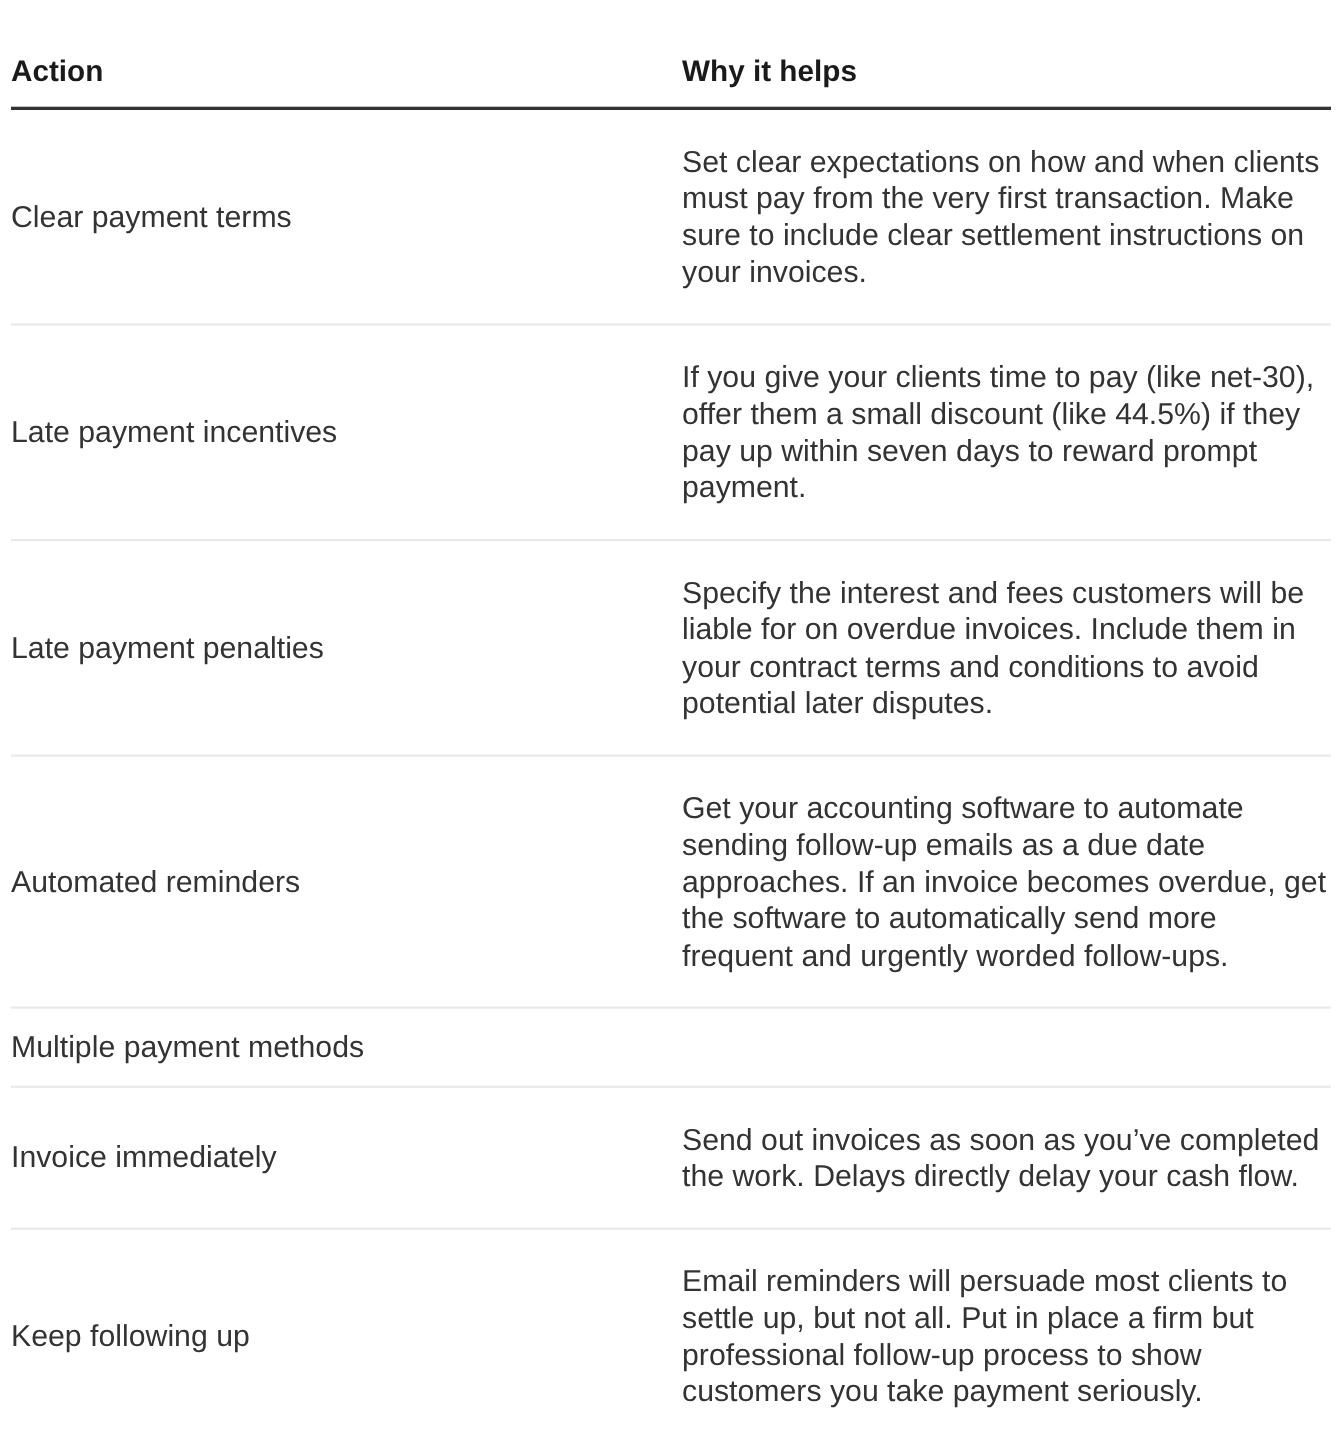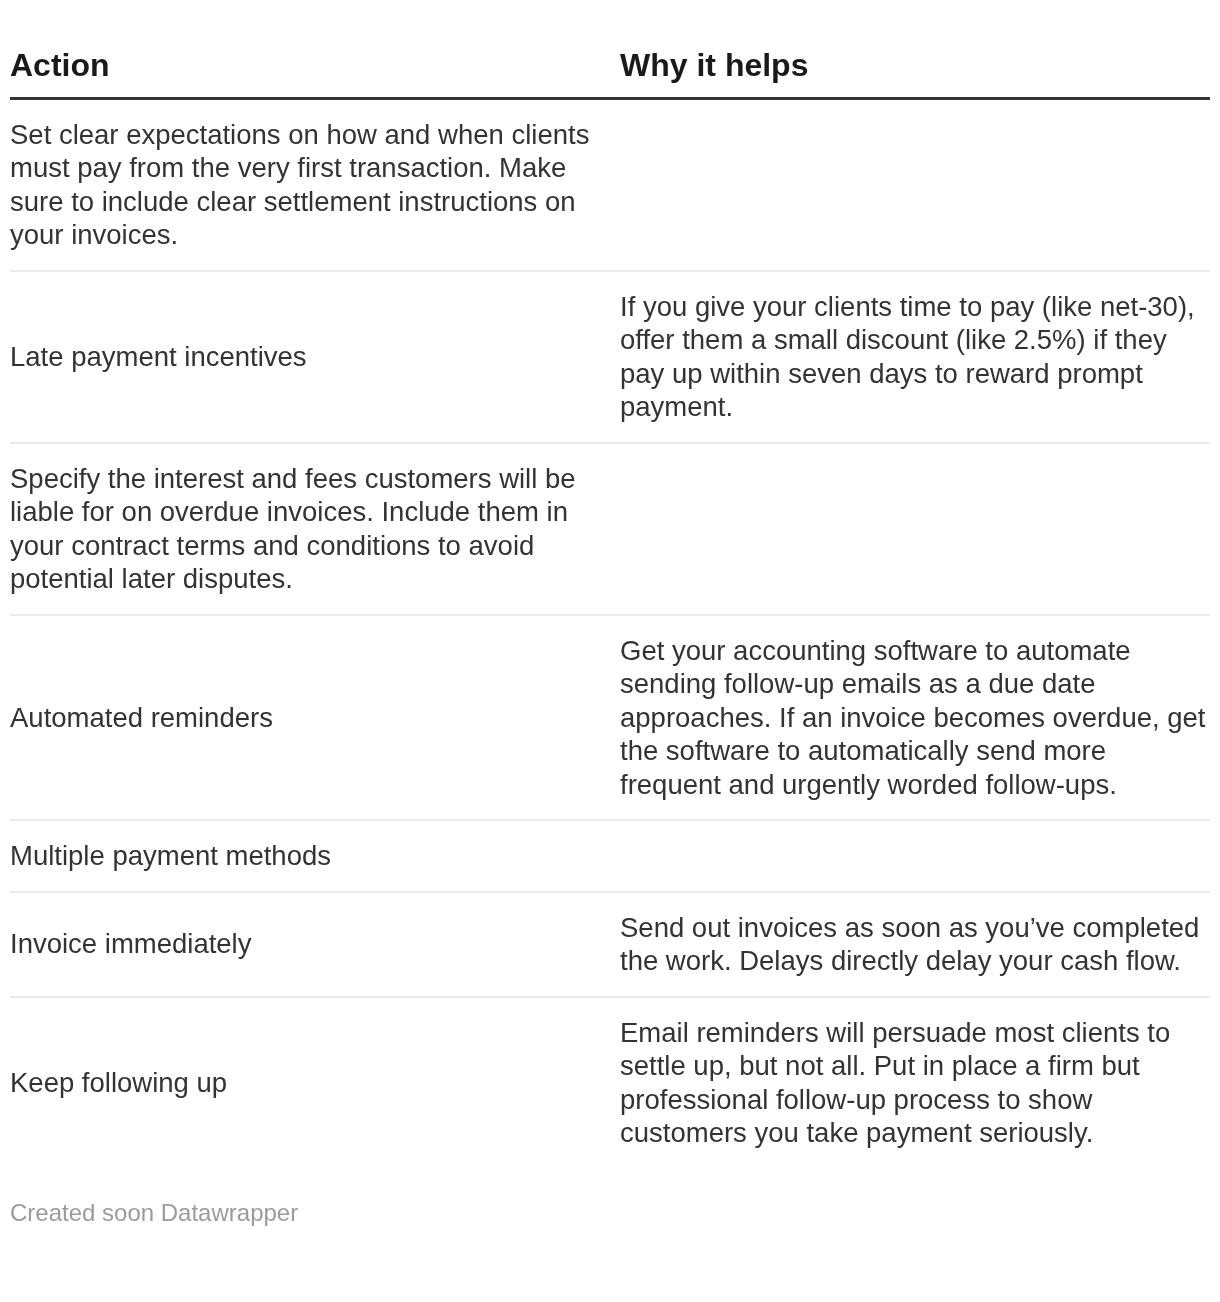--- a/index.html
+++ b/index.html
@@ -19,21 +19,21 @@
     box-sizing: border-box;
   }
   
   .header-row {
     display: grid;
     grid-template-columns: 610px 1fr;
     padding: 49px 0 14px 0;
     border-bottom: 3px solid #333333;
   }
   .th {
-    font-size: 32px;
+    font-size: 27px;
     line-height: 33.5px;
     font-weight: bold;
     color: #1a1a1a;
   }
   
   .row {
     display: grid;
     grid-template-columns: 610px 1fr;
   }
   .row + .row {
@@ -45,21 +45,21 @@
     font-size: 27.5px;
     line-height: 33.5px;
     color: #333333;
     padding: 18px 24px 18px 0;
     box-sizing: border-box;
   }
   .why-cell {
     font-size: 27.5px;
     line-height: 33.5px;
     color: #333333;
-    padding: 18px 0;
+    padding: 30px 0;
     white-space: pre-line;
     box-sizing: border-box;
   }
   
   .footer {
     padding: 31px 0 12px 0;
     font-size: 24px;
     line-height: 28px;
     color: #9b9b9b;
   }
@@ -70,35 +70,37 @@
 <div class="page">
 
   <div class="header-row">
     <div class="th">Action</div>
     <div class="th">Why it helps</div>
   </div>
 
   <div class="table-body">
 
     <div class="row">
+      <div class="action-cell">Clear payment terms</div>
       <div class="why-cell">Set clear expectations on how and when clients
 must pay from the very first transaction. Make
 sure to include clear settlement instructions on
 your invoices.</div>
     </div>
 
     <div class="row">
       <div class="action-cell">Late payment incentives</div>
       <div class="why-cell">If you give your clients time to pay (like net-30),
-offer them a small discount (like 2.5%) if they
+offer them a small discount (like 44.5%) if they
 pay up within seven days to reward prompt
 payment.</div>
     </div>
 
     <div class="row">
+      <div class="action-cell">Late payment penalties</div>
       <div class="why-cell">Specify the interest and fees customers will be
 liable for on overdue invoices. Include them in
 your contract terms and conditions to avoid
 potential later disputes.</div>
     </div>
 
     <div class="row">
       <div class="action-cell">Automated reminders</div>
       <div class="why-cell">Get your accounting software to automate
 sending follow-up emails as a due date

